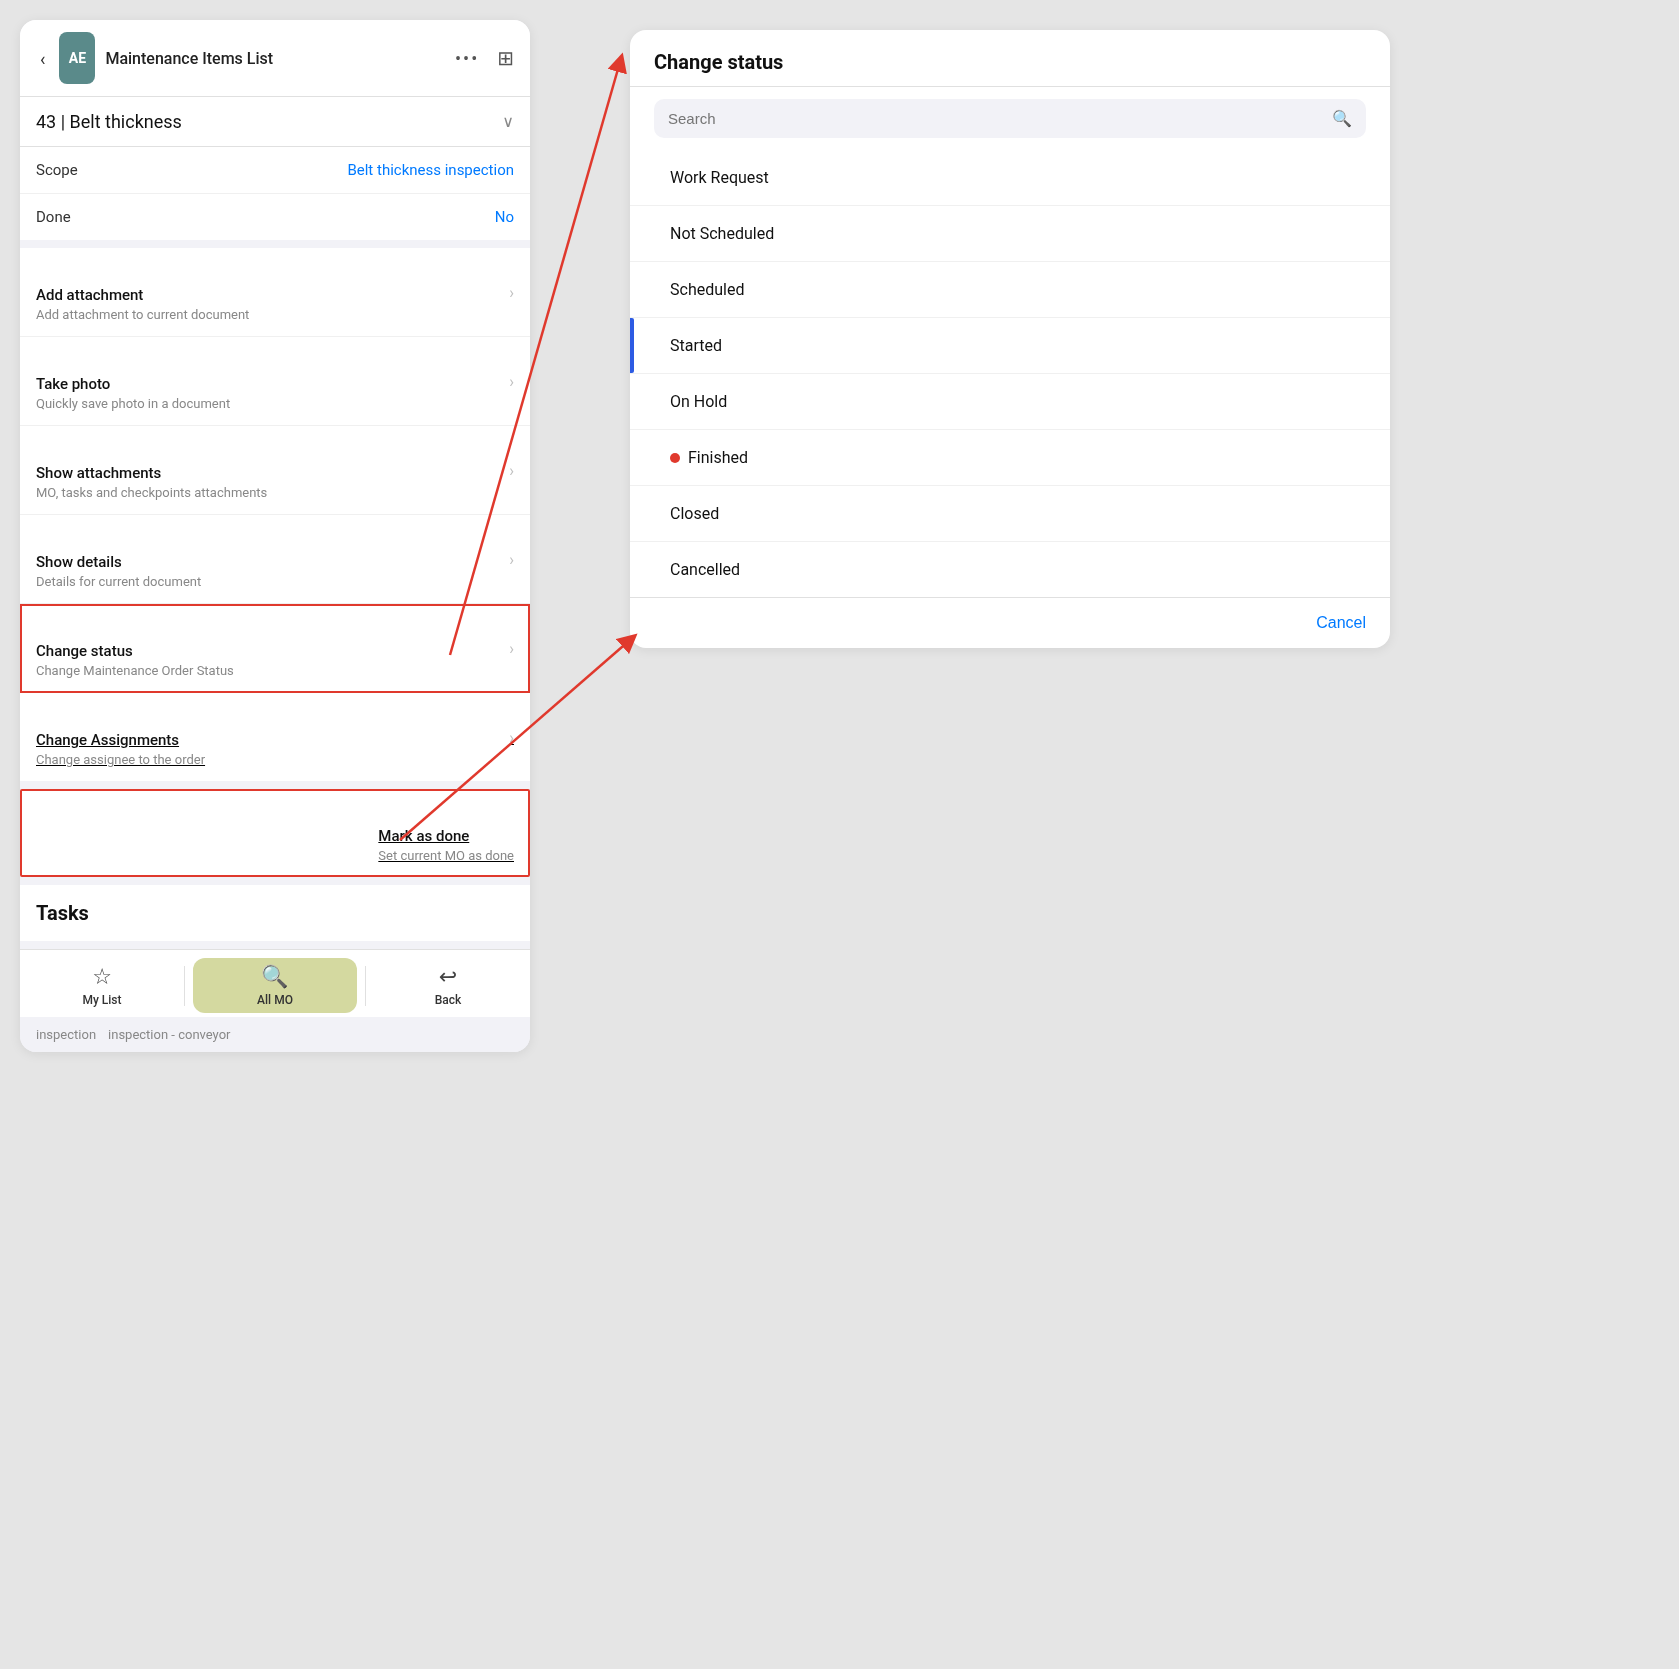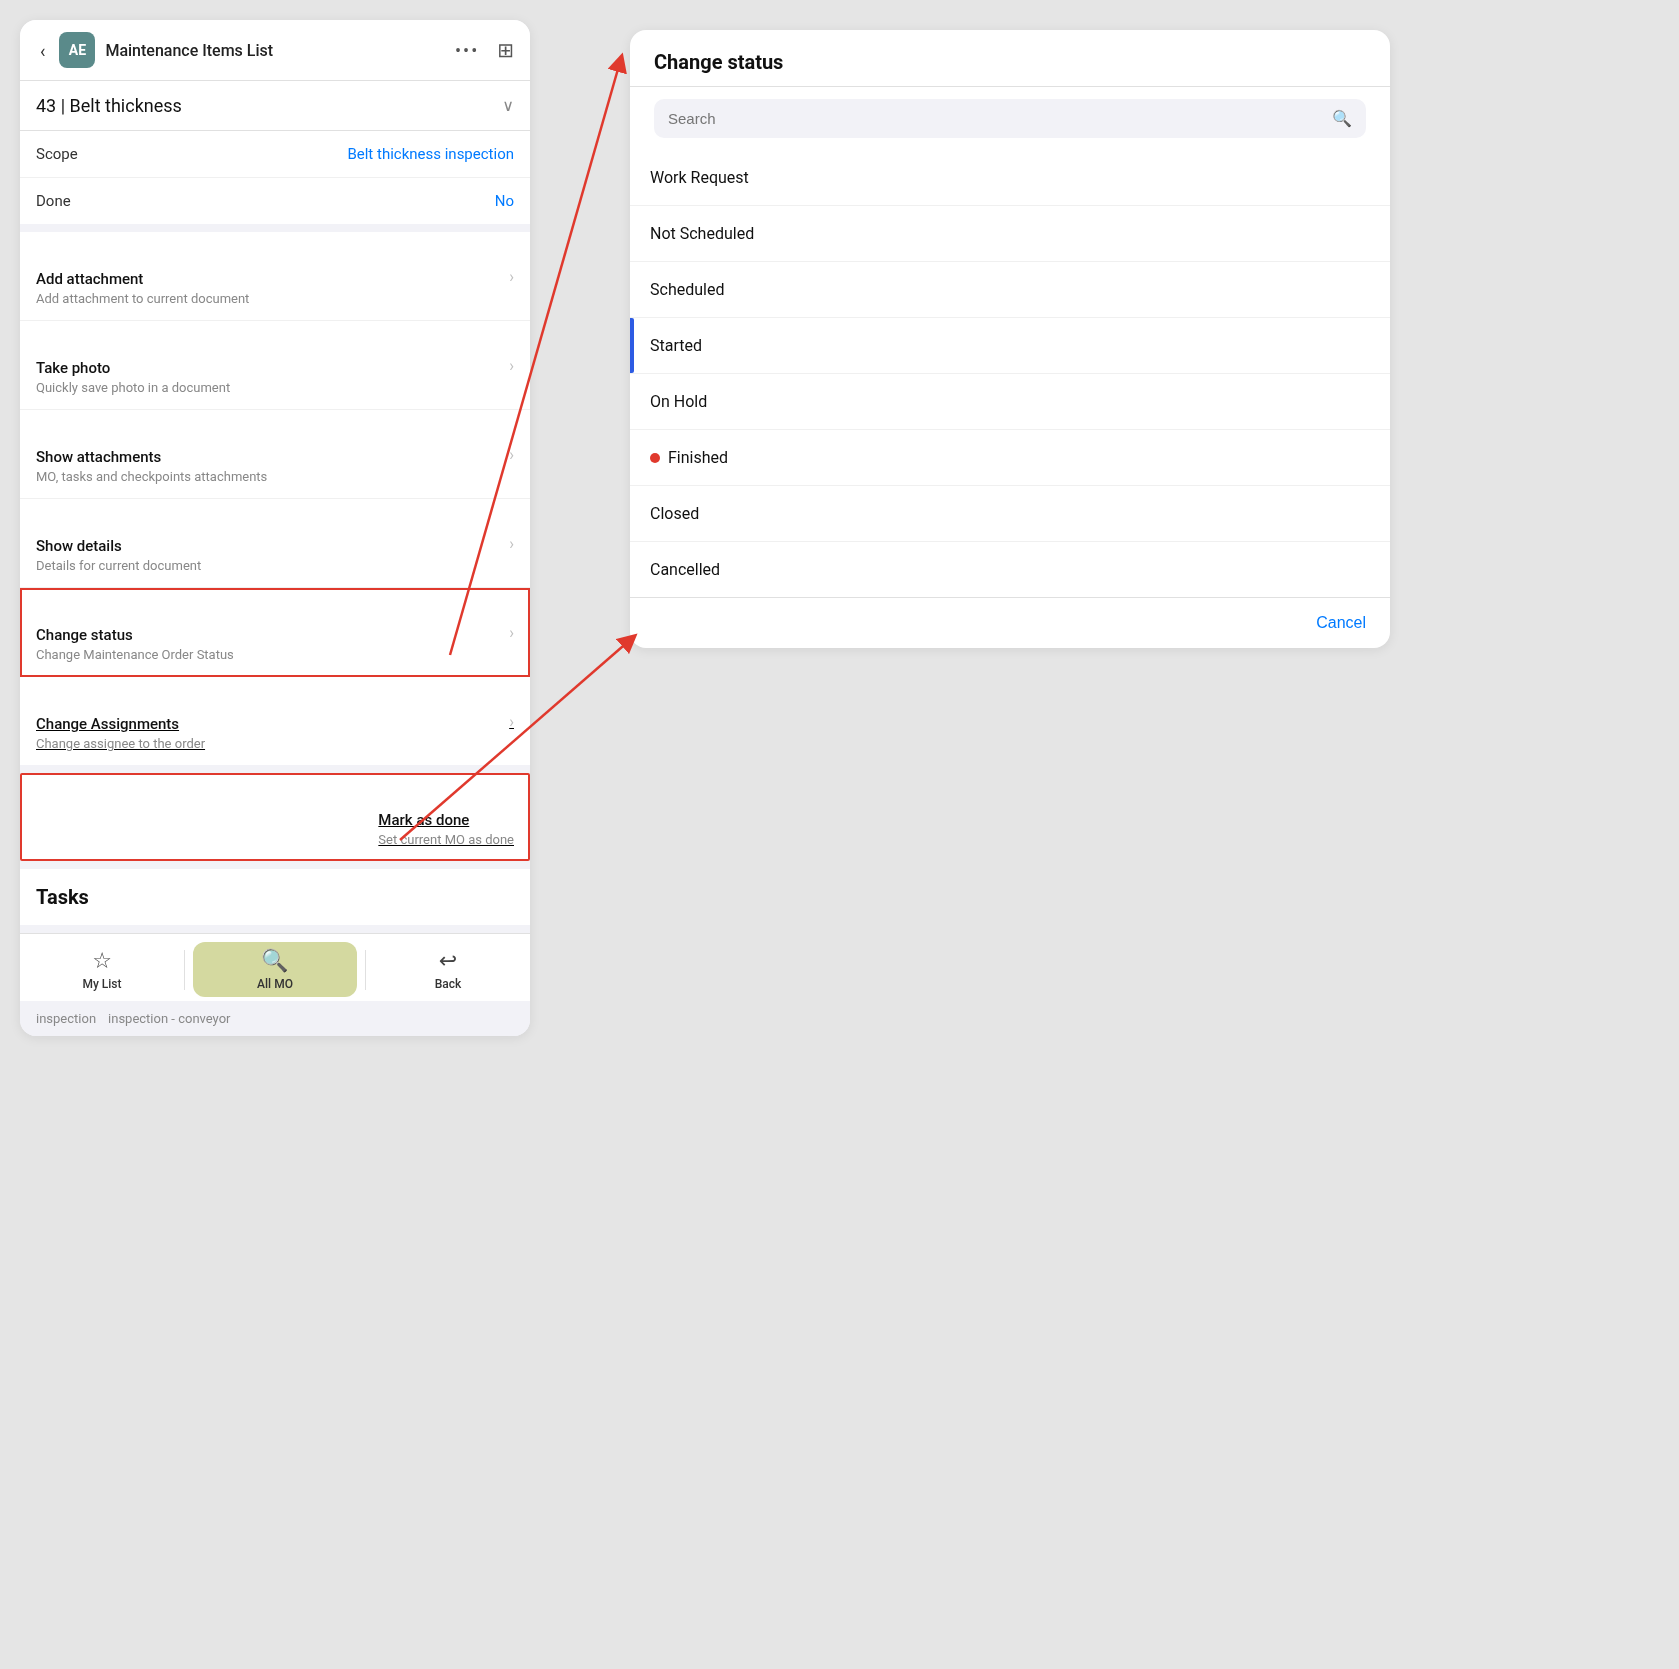--- a/index.html
+++ b/index.html
@@ -37,21 +37,21 @@
 
     .back-btn {
       font-size: 18px;
       color: #333;
       cursor: pointer;
       padding: 4px;
     }
 
     .avatar {
       width: 36px;
-      height: 36px;
+      height: 52px;
       background: #5a8a8a;
       border-radius: 8px;
       display: flex;
       align-items: center;
       justify-content: center;
       color: white;
       font-weight: 700;
       font-size: 14px;
       flex-shrink: 0;
     }
@@ -297,21 +297,21 @@
       color: #888;
     }
 
     .status-list {
       flex: 1;
     }
 
     .status-item {
       display: flex;
       align-items: center;
-      padding: 18px 20px;
+      padding: 18px 40px;
       border-bottom: 1px solid #f0f0f0;
       cursor: pointer;
       font-size: 16px;
       color: #111;
       position: relative;
     }
 
     .status-item:last-child {
       border-bottom: none;
     }

